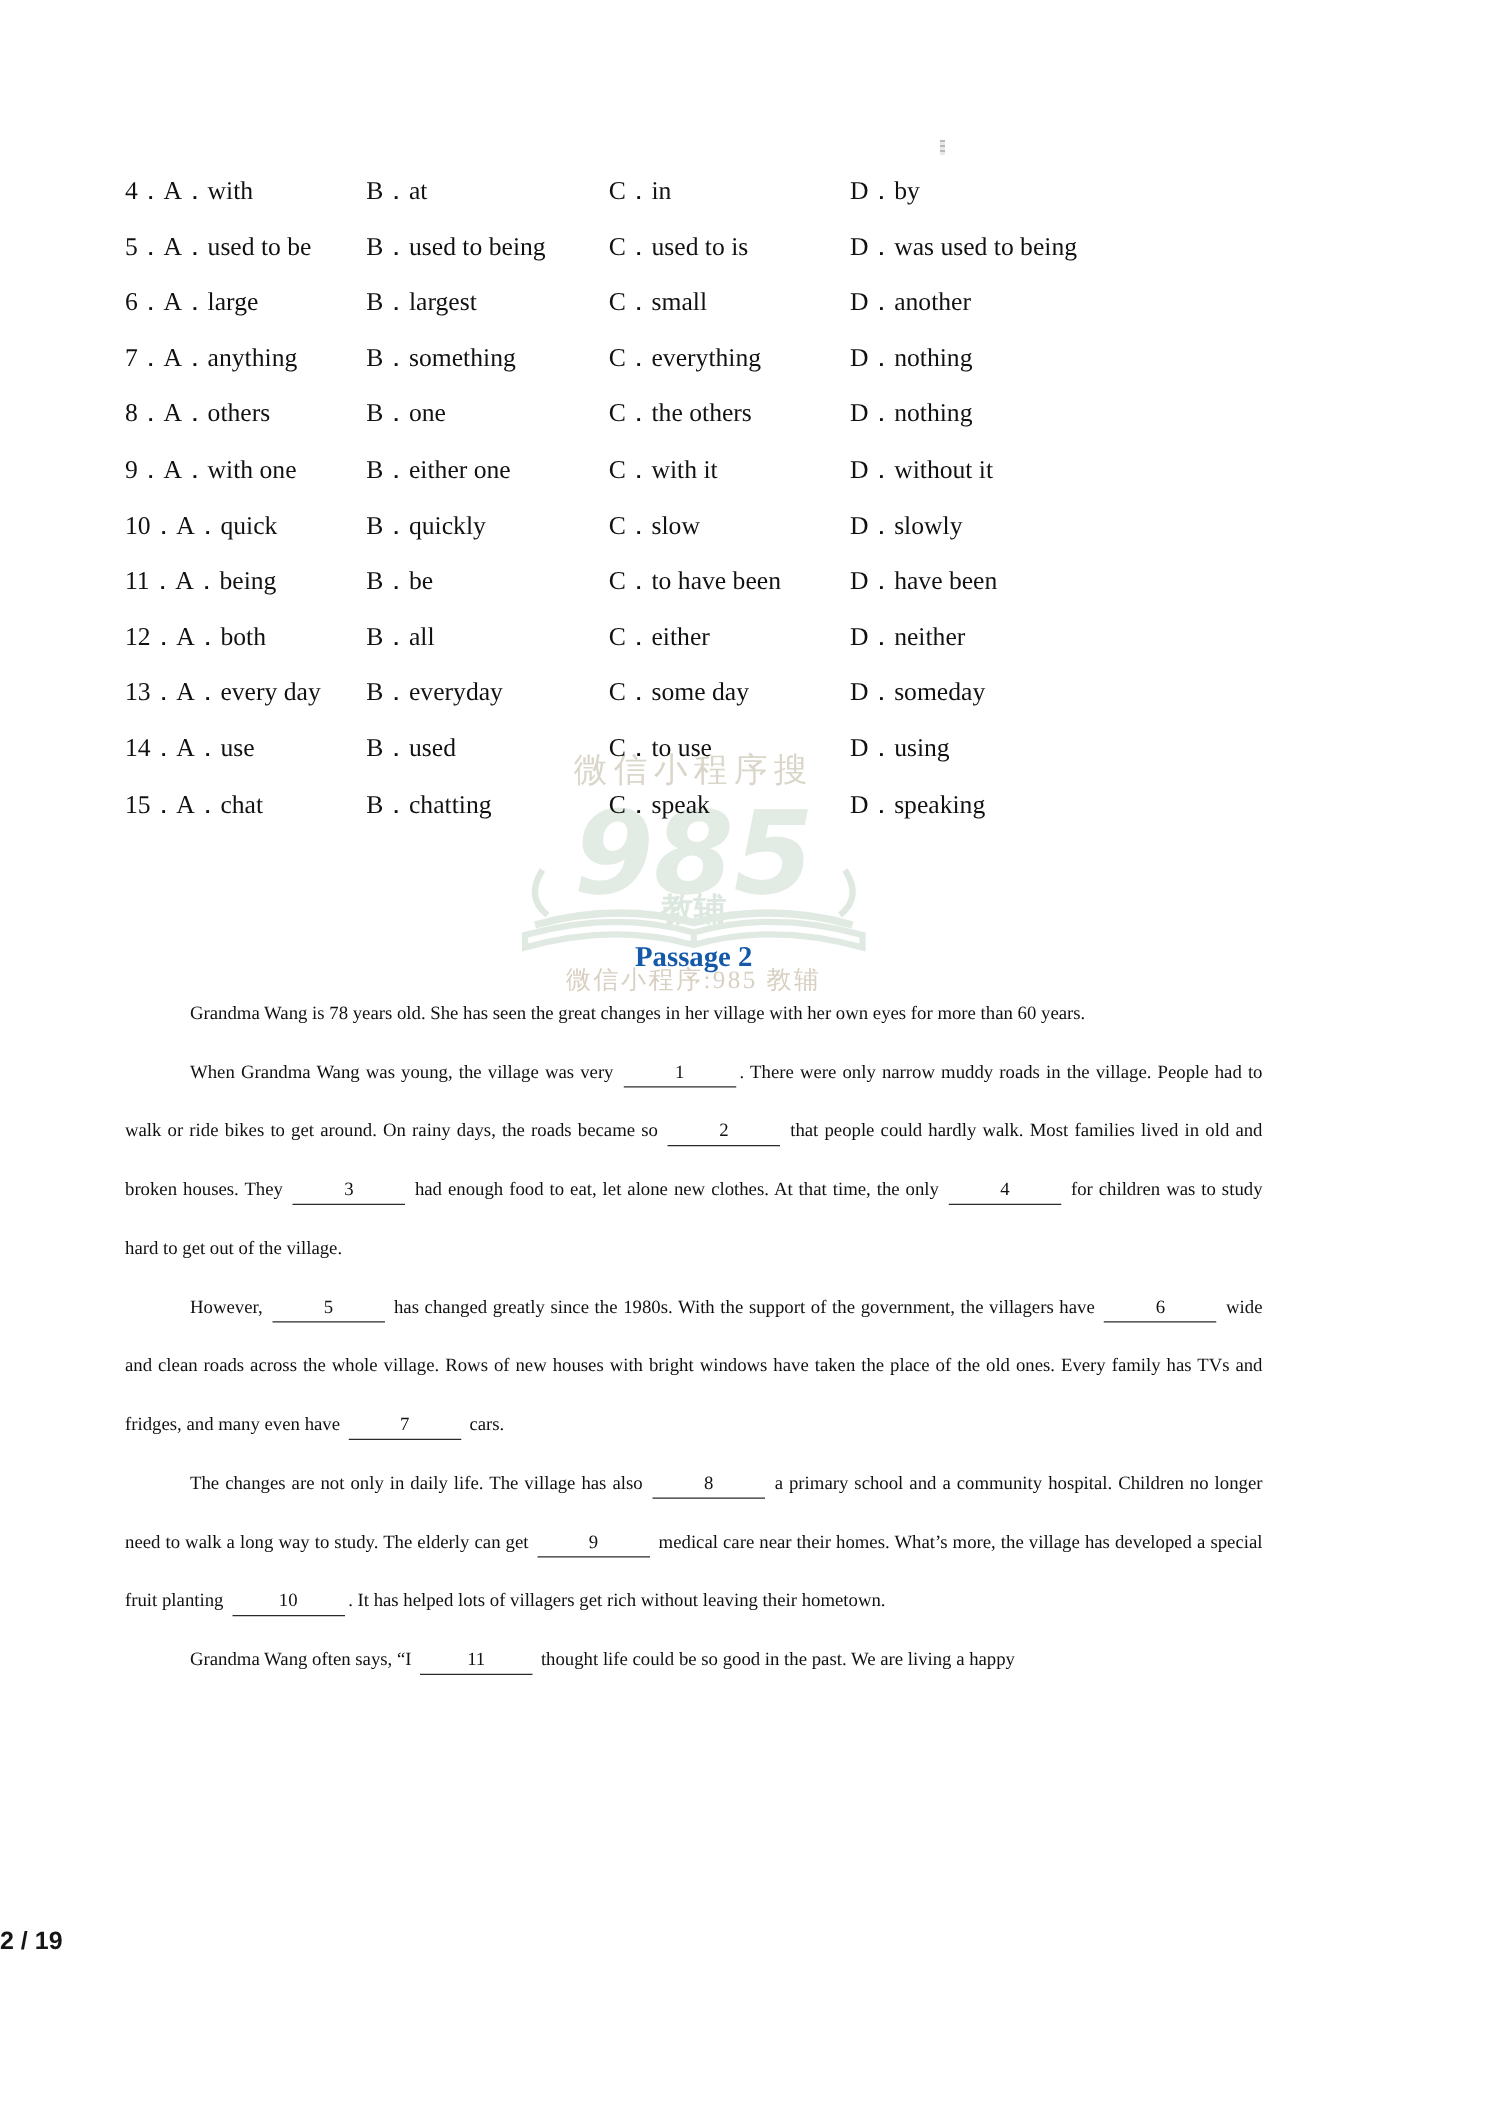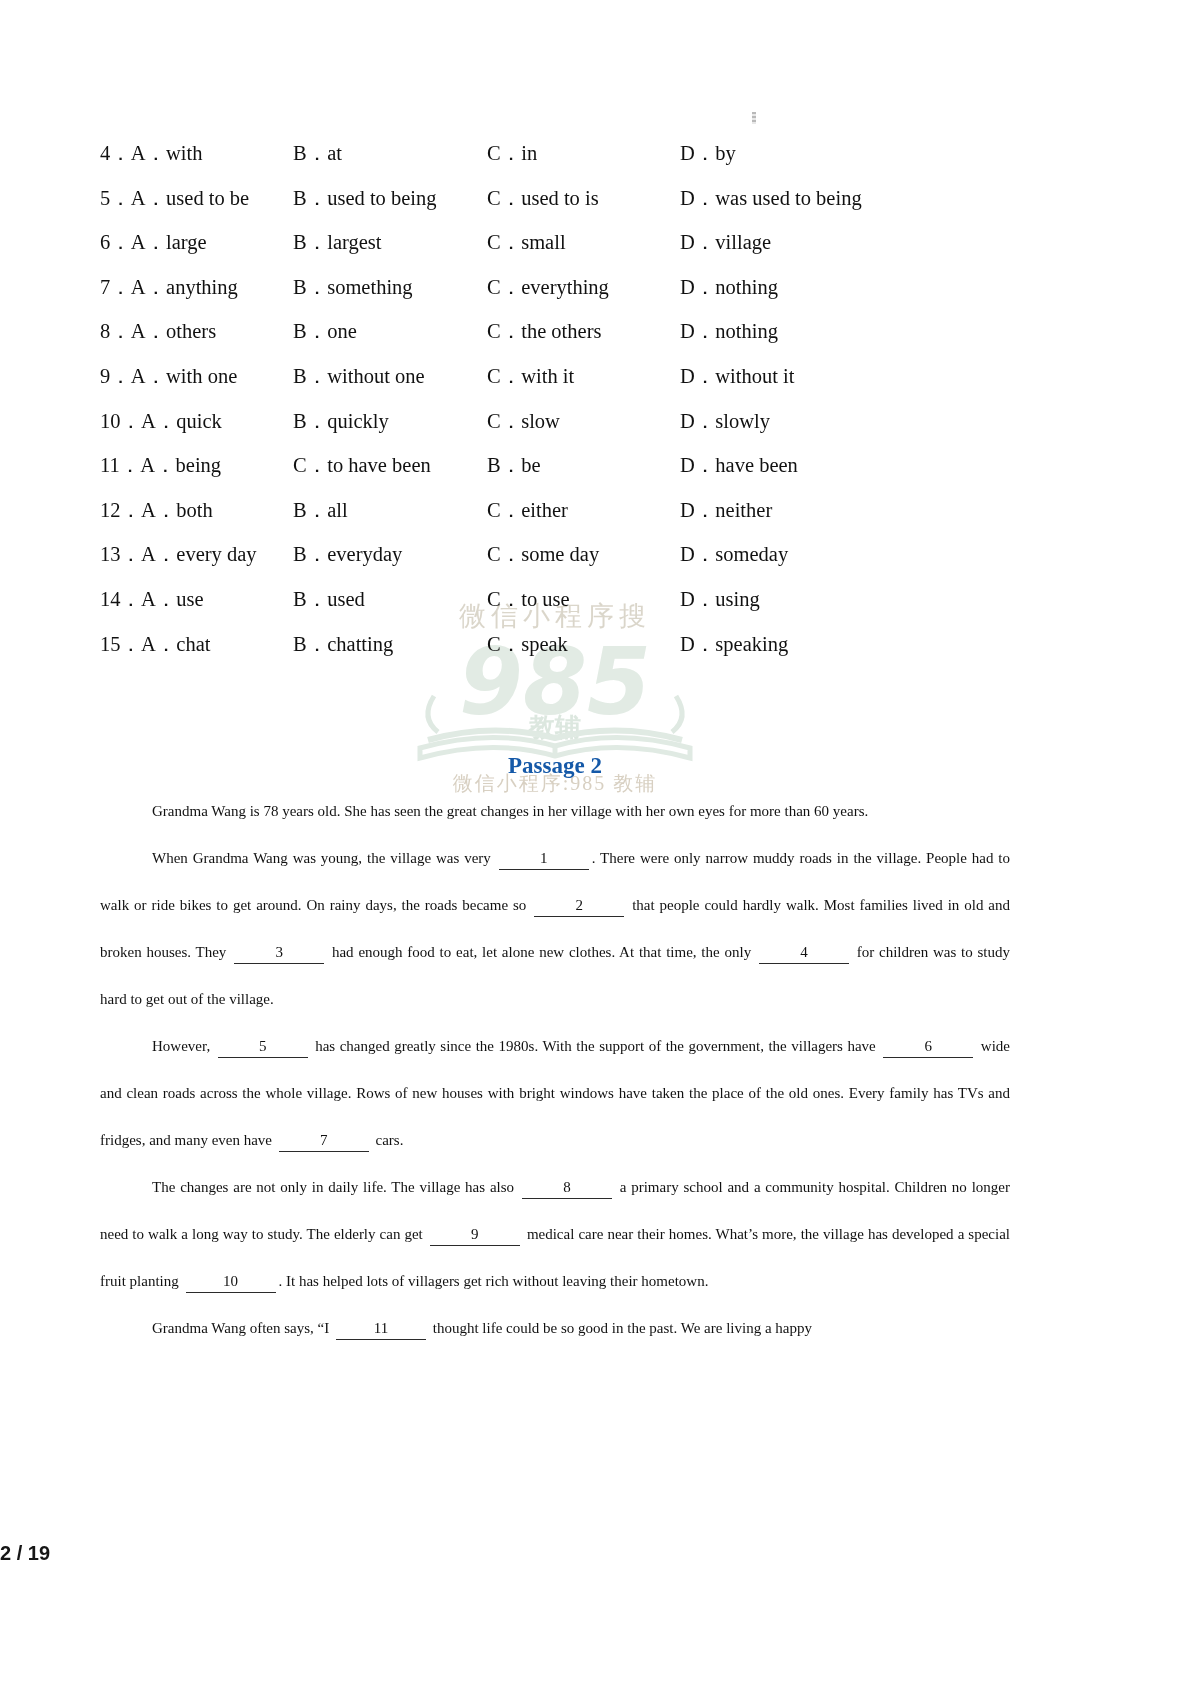--- a/index.html
+++ b/index.html
@@ -141,50 +141,50 @@
       <div class="q-row">
         <div class="q-cell"><span>5．</span><span>A．</span><span>used to be</span></div>
         <div class="q-cell"><span>B．</span><span>used to being</span></div>
         <div class="q-cell"><span>C．</span><span>used to is</span></div>
         <div class="q-cell"><span>D．</span><span>was used to being</span></div>
       </div>
       <div class="q-row">
         <div class="q-cell"><span>6．</span><span>A．</span><span>large</span></div>
         <div class="q-cell"><span>B．</span><span>largest</span></div>
         <div class="q-cell"><span>C．</span><span>small</span></div>
-        <div class="q-cell"><span>D．</span><span>village</span></div>
+        <div class="q-cell"><span>D．</span><span>another</span></div>
       </div>
       <div class="q-row">
         <div class="q-cell"><span>7．</span><span>A．</span><span>anything</span></div>
         <div class="q-cell"><span>B．</span><span>something</span></div>
         <div class="q-cell"><span>C．</span><span>everything</span></div>
         <div class="q-cell"><span>D．</span><span>nothing</span></div>
       </div>
       <div class="q-row">
         <div class="q-cell"><span>8．</span><span>A．</span><span>others</span></div>
         <div class="q-cell"><span>B．</span><span>one</span></div>
         <div class="q-cell"><span>C．</span><span>the others</span></div>
         <div class="q-cell"><span>D．</span><span>nothing</span></div>
       </div>
       <div class="q-row">
         <div class="q-cell"><span>9．</span><span>A．</span><span>with one</span></div>
-        <div class="q-cell"><span>B．</span><span>without one</span></div>
+        <div class="q-cell"><span>B．</span><span>either one</span></div>
         <div class="q-cell"><span>C．</span><span>with it</span></div>
         <div class="q-cell"><span>D．</span><span>without it</span></div>
       </div>
       <div class="q-row">
         <div class="q-cell"><span>10．</span><span>A．</span><span>quick</span></div>
         <div class="q-cell"><span>B．</span><span>quickly</span></div>
         <div class="q-cell"><span>C．</span><span>slow</span></div>
         <div class="q-cell"><span>D．</span><span>slowly</span></div>
       </div>
       <div class="q-row">
         <div class="q-cell"><span>11．</span><span>A．</span><span>being</span></div>
+        <div class="q-cell"><span>B．</span><span>be</span></div>
         <div class="q-cell"><span>C．</span><span>to have been</span></div>
-        <div class="q-cell"><span>B．</span><span>be</span></div>
         <div class="q-cell"><span>D．</span><span>have been</span></div>
       </div>
       <div class="q-row">
         <div class="q-cell"><span>12．</span><span>A．</span><span>both</span></div>
         <div class="q-cell"><span>B．</span><span>all</span></div>
         <div class="q-cell"><span>C．</span><span>either</span></div>
         <div class="q-cell"><span>D．</span><span>neither</span></div>
       </div>
       <div class="q-row">
         <div class="q-cell"><span>13．</span><span>A．</span><span>every day</span></div>

